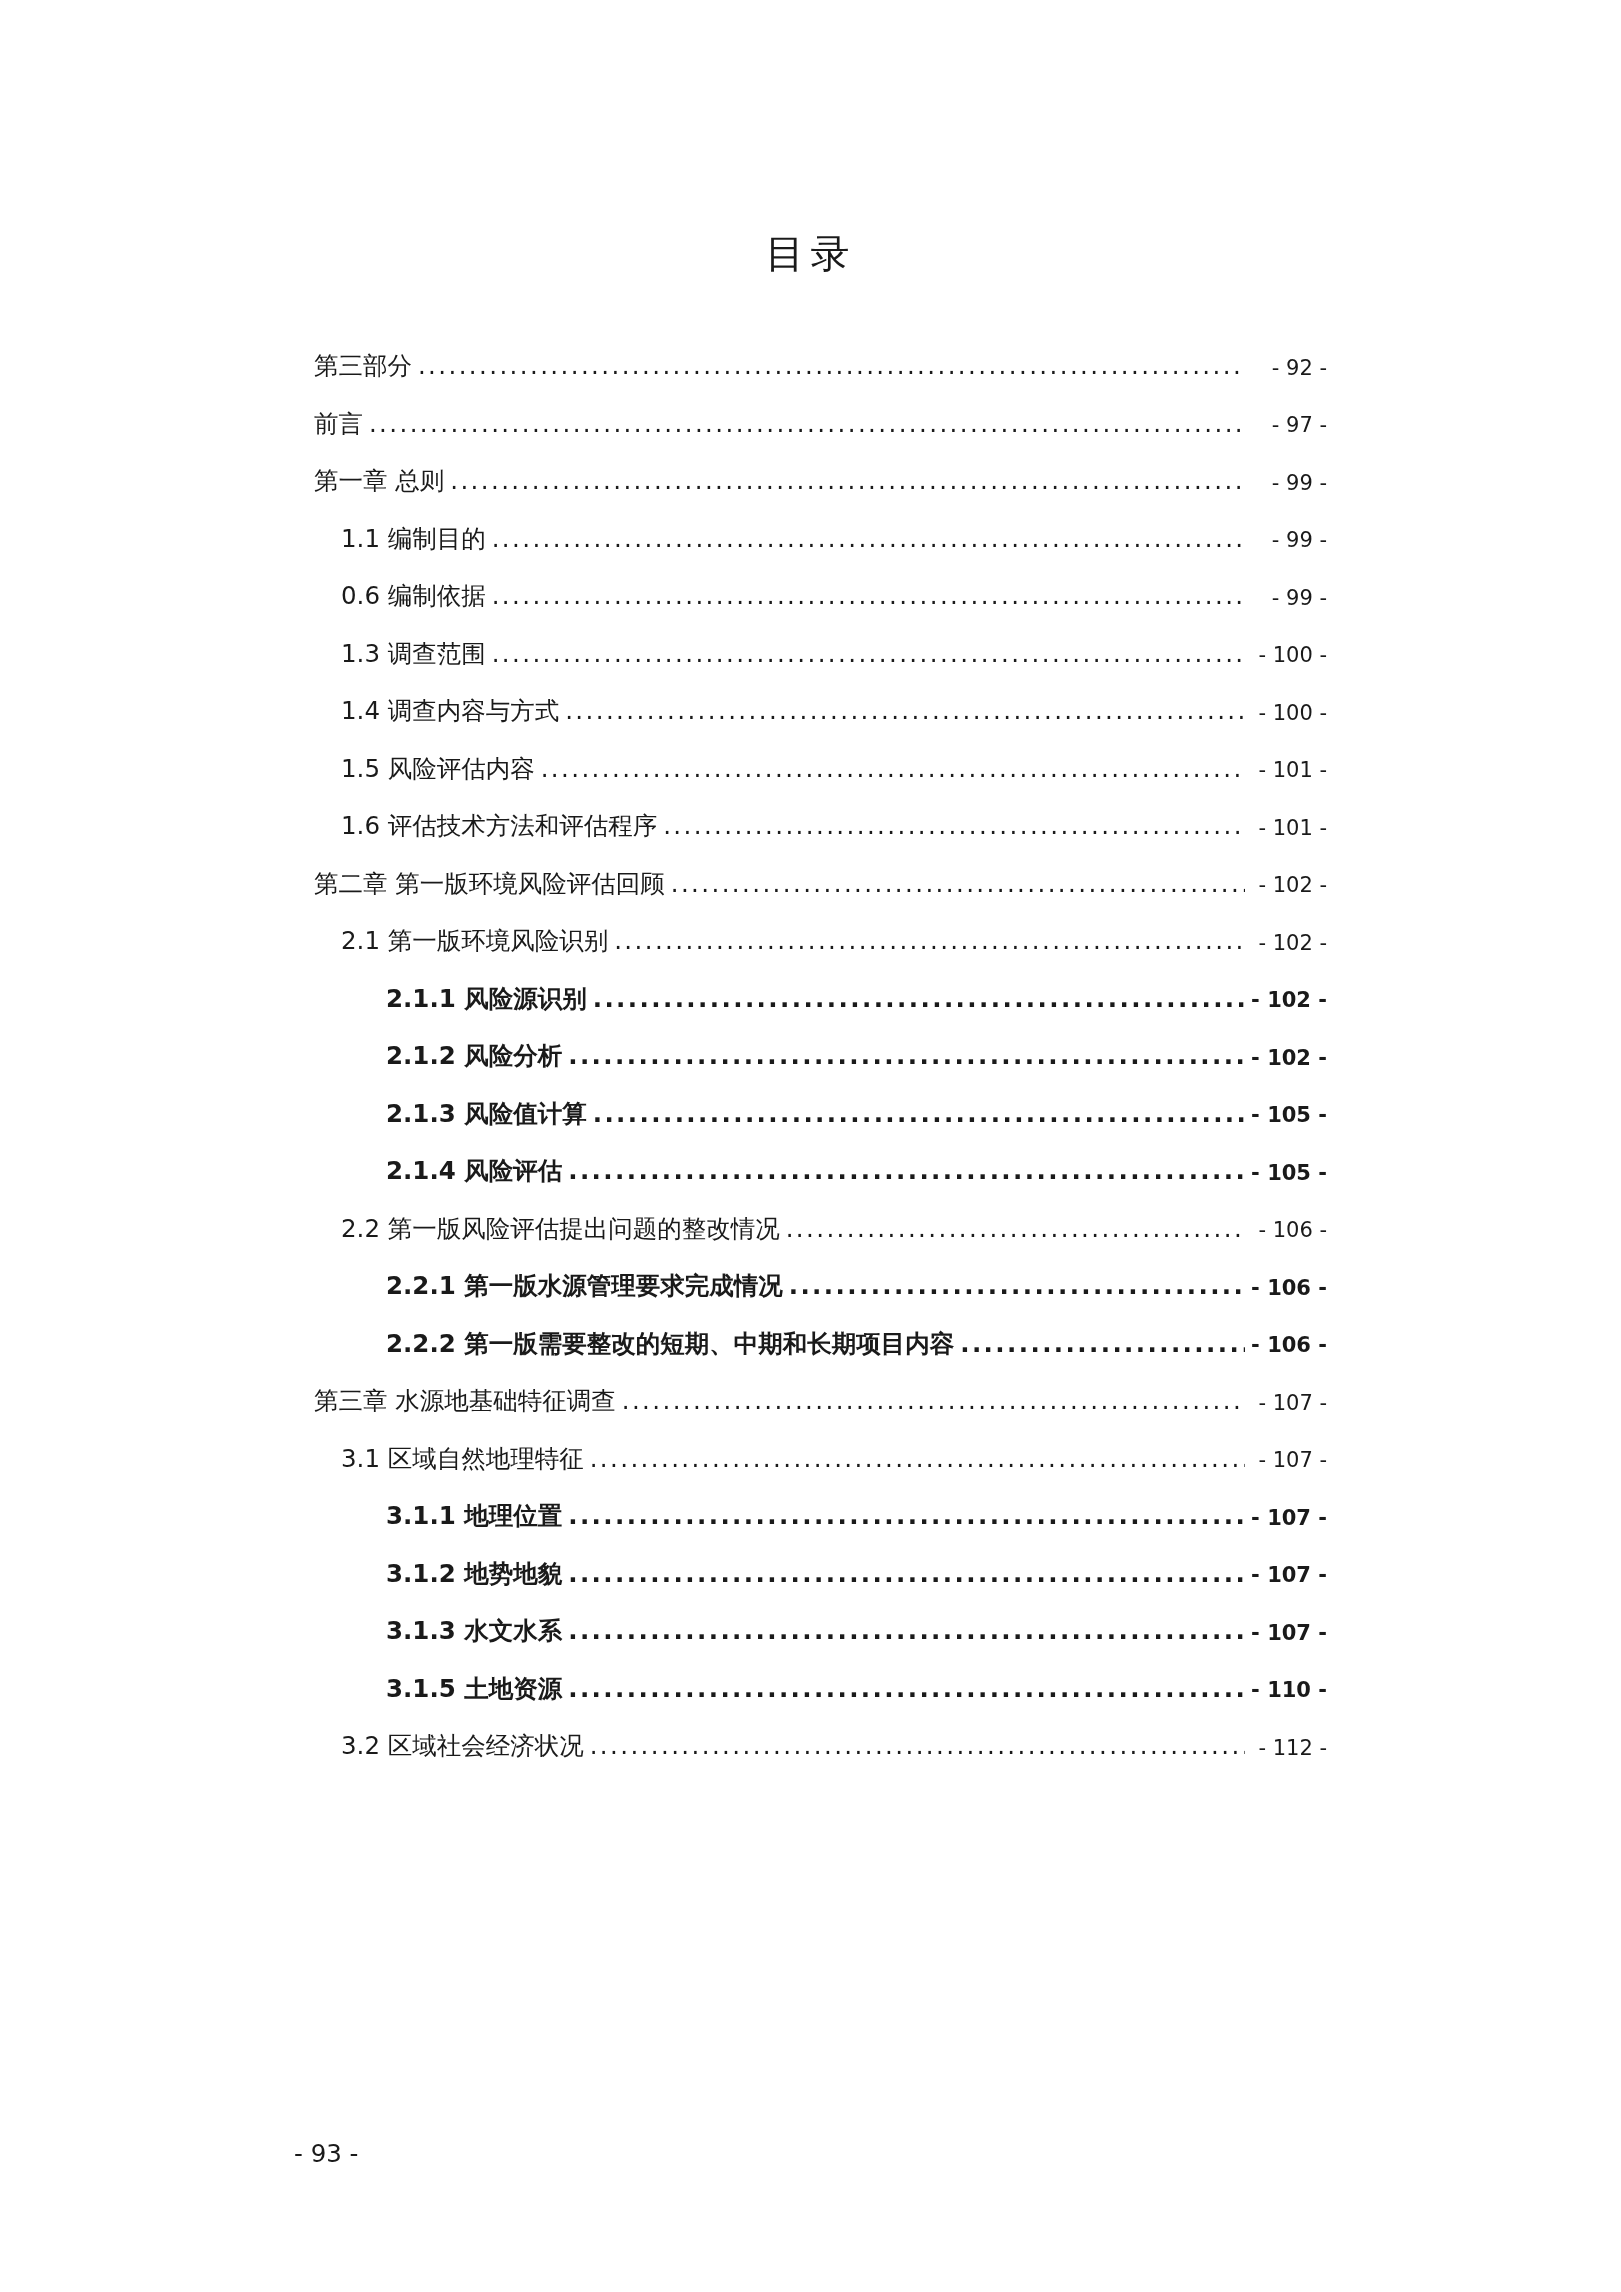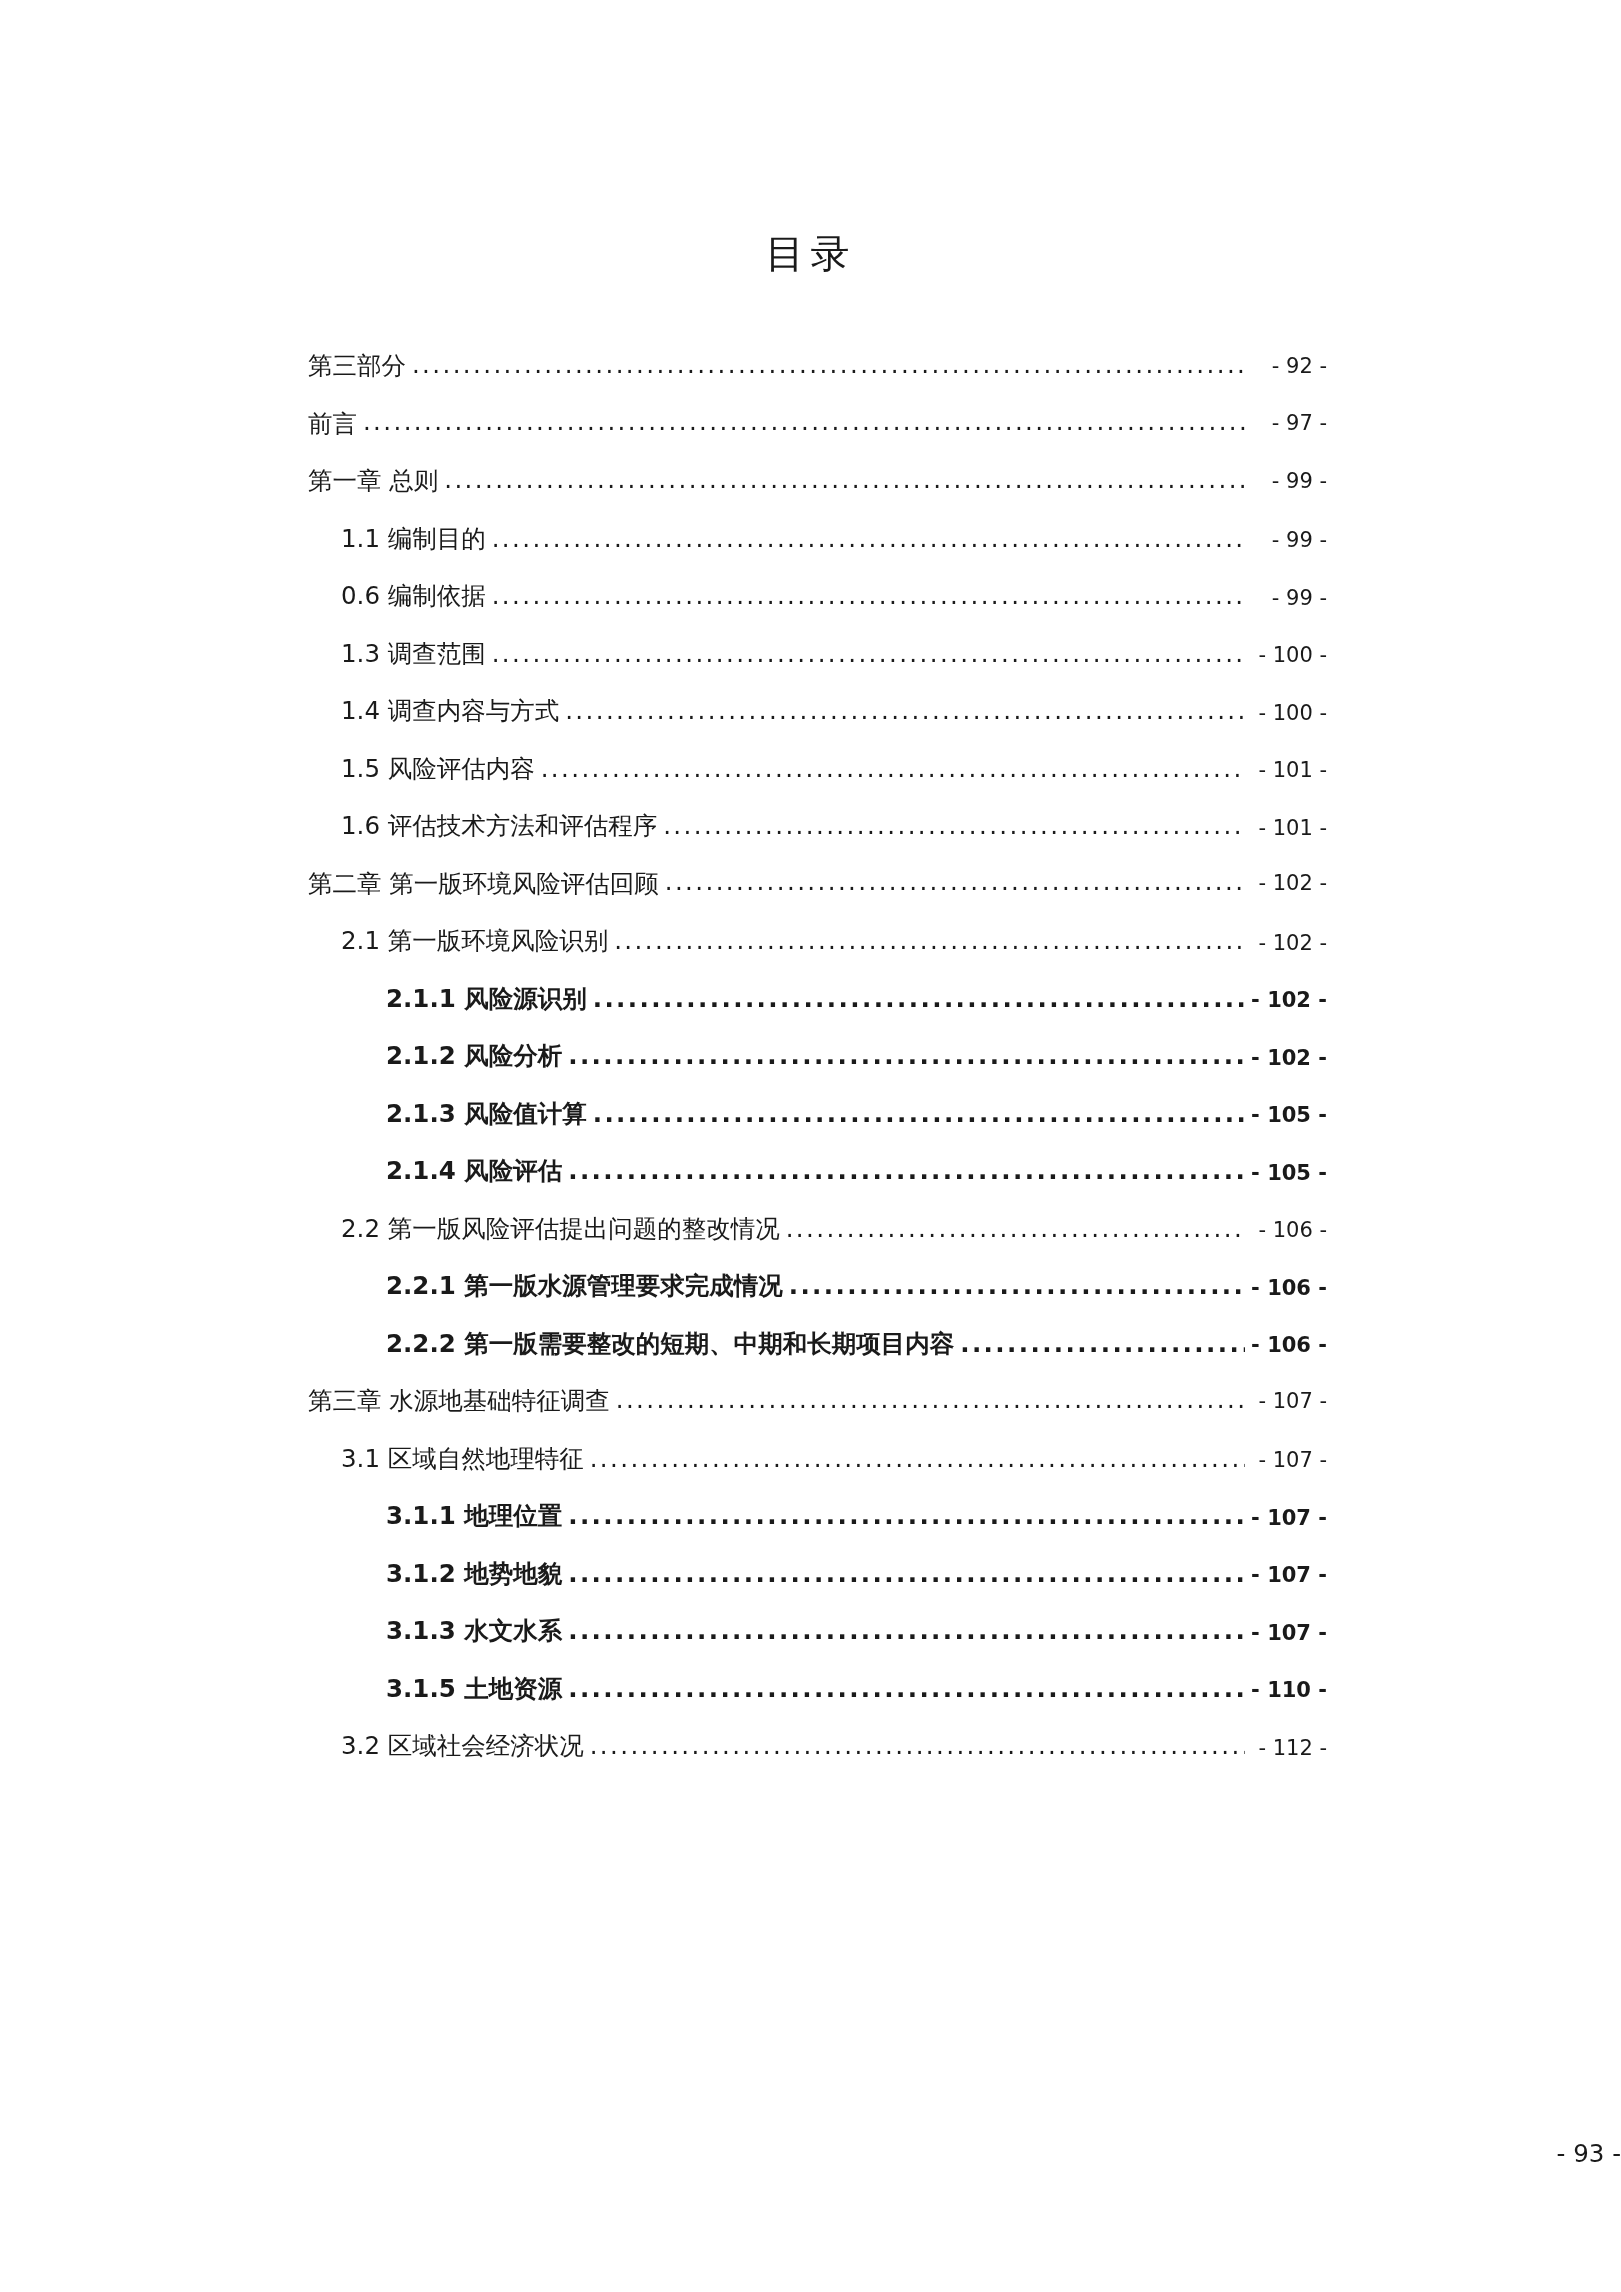--- a/index.html
+++ b/index.html
@@ -62,30 +62,30 @@
     color: #1a1a1a;
     white-space: nowrap;
   }
   .toc-entry .page-no {
     flex: 0 0 auto;
     padding-left: 5.9px;
     text-align: right;
     min-width: 76px;
     font-size: 21px;
   }
-  .lvl1 { margin-left: 4px; align-items: center; }
+  .lvl1 { margin-left: 10px; }
   .lvl2 { margin-left: 37px; }
   .lvl3 { margin-left: 82px; font-weight: bold; }
 
   .footer {
     position: absolute;
-    left: 16px;
+    left: 0;
     right: 0;
     bottom: 125px;
-    text-align: right;
+    text-align: left;
     font-size: 24.5px;
     color: #1a1a1a;
     padding-right: 0px;
   }
   .footer .inner {
     display: inline-block;
     margin-left: 294px;
   }
 </style>
 </head>

